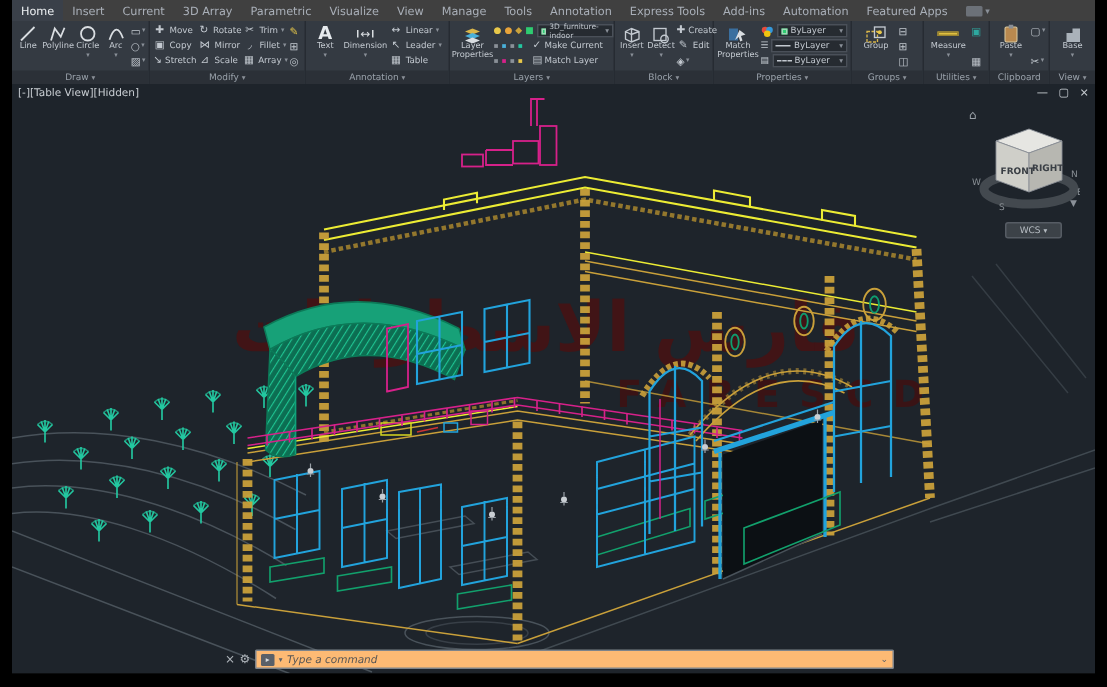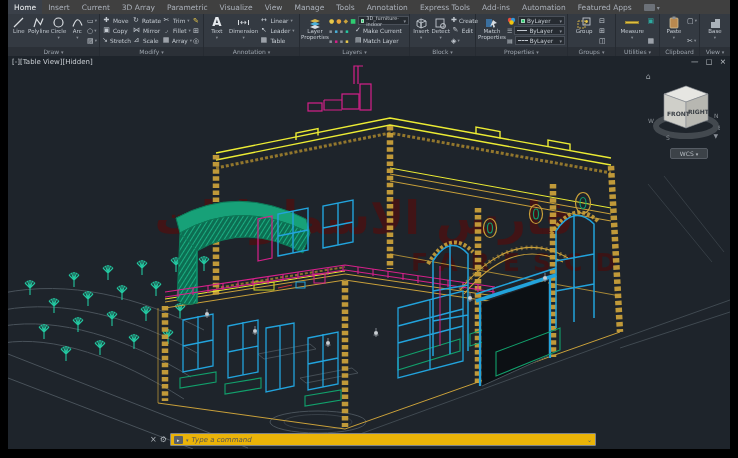--- a/index.html
+++ b/index.html
@@ -50,21 +50,21 @@
   .viewcube { position:absolute; right:10px; top:12px; width:84px; height:96px; z-index:5; }
   .wcs { position:absolute; left:34px; top:80px; width:38px; height:11px; background:#3c4248;
     border:1px solid #565c64; border-radius:2px; color:#b6bcc2; font-size:6px;
     display:flex; align-items:center; justify-content:center; gap:2px; }
   .home-ic { position:absolute; left:10px; top:4px; color:#9aa1a8; font-size:8px; }
   .vc-car { position:absolute; right:2px; top:64px; color:#8a9098; font-size:6px; }
 
   
   .cmdbar { position:absolute; left:142px; top:376px; width:446px; height:15px; display:flex; align-items:center; gap:3px; z-index:6; }
   .cmdbar .ctl { color:#aeb4ba; font-size:8px; }
-  .cmdfield { flex:1; height:13px; background:#eab308; border:1px solid #7d838a; border-radius:1px;
+  .cmdfield { flex:1; height:13px; background:#fdba74; border:1px solid #7d838a; border-radius:1px;
     display:flex; align-items:center; padding:0 3px; gap:3px; }
   .cmd-ic { width:9px; height:8px; background:#5a6068; border-radius:1px; color:#d9dde1; font-size:5px;
     display:flex; align-items:center; justify-content:center; }
   .cmd-car { color:#5a6068; font-size:5px; }
   .cmdfield input { flex:1; border:none; outline:none; background:transparent; font-size:7px;
     font-family:"DejaVu Sans", sans-serif; color:#333; }
   .cmdfield input::placeholder { font-style:italic; color:#555; }
   .cmdfield .endcar { color:#5a6068; font-size:6px; }
   .botstrip { position:absolute; left:0; top:449px; width:738px; height:9px; background:#000; }
 </style>

